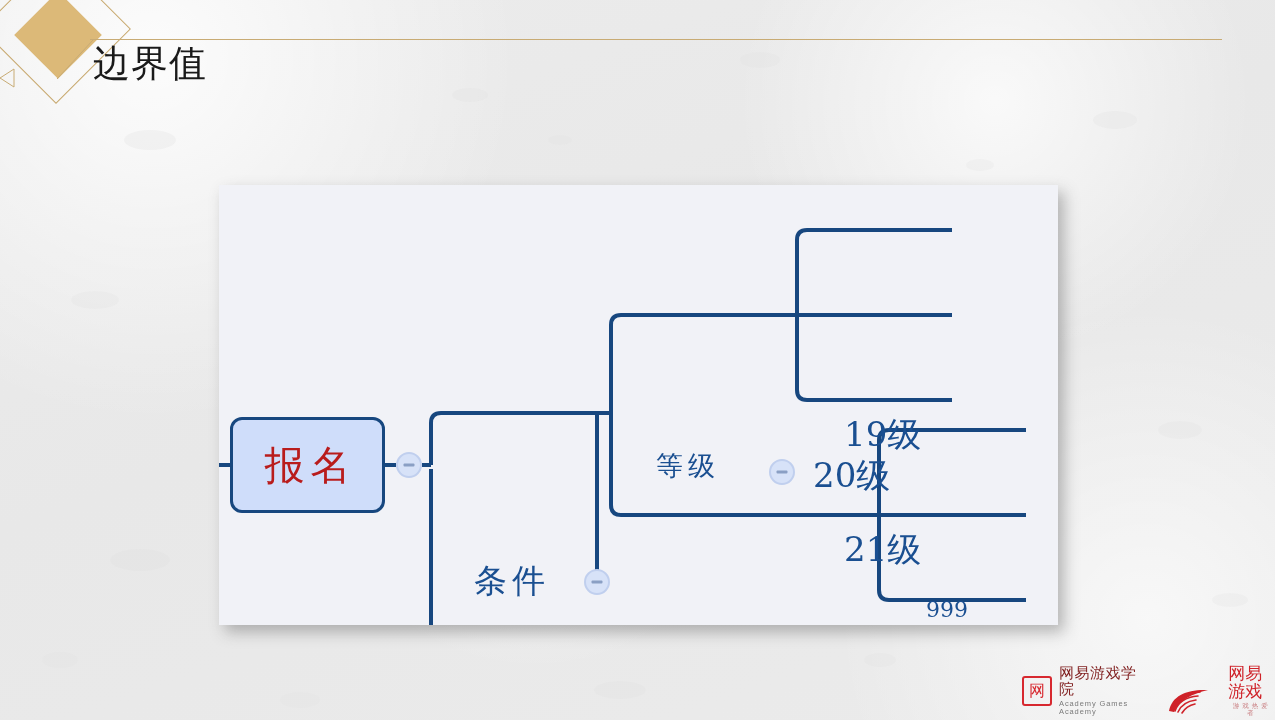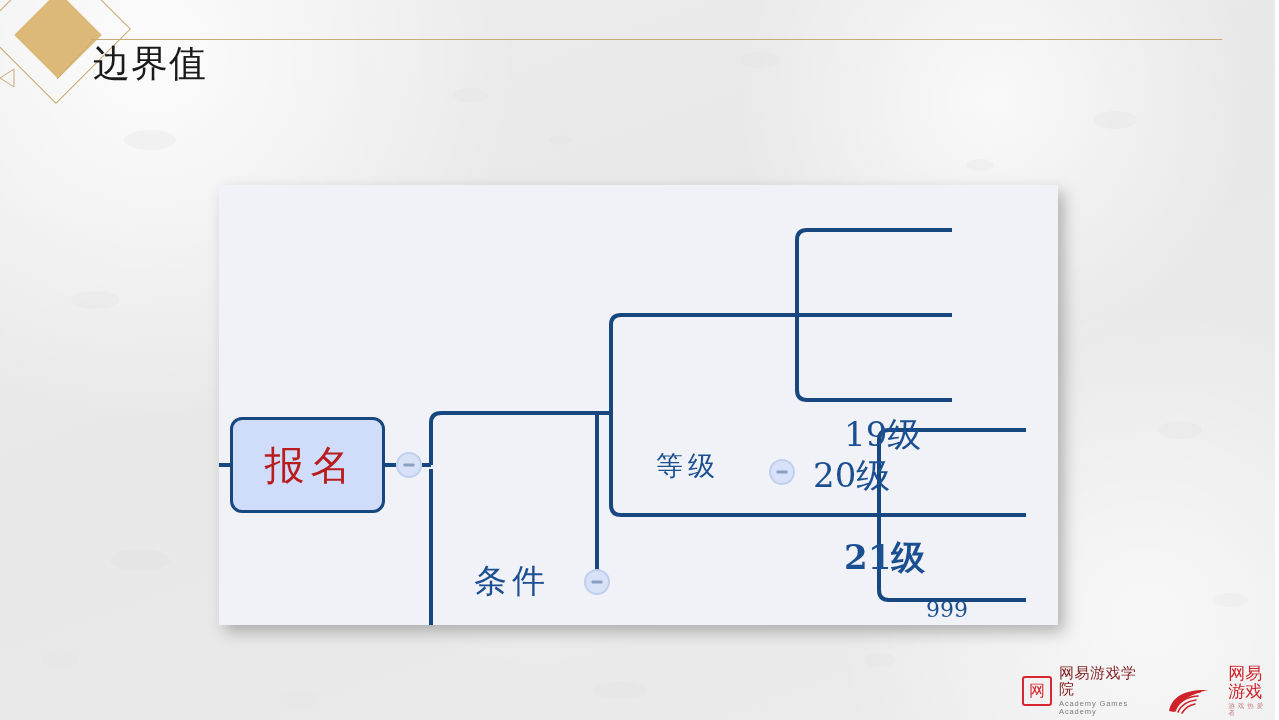--- a/index.html
+++ b/index.html
@@ -108,21 +108,21 @@
     font-size: 40px;
     letter-spacing: 6px;
     text-indent: 6px;
     color: #b91c1c;
     font-family: "DejaVu Serif", "Liberation Serif", serif;
   }
   .lbl-tiaojian   { left: 255px; top: 374px; font-size: 33px; letter-spacing: 5px; }
   .lbl-dengji     { left: 437px; top: 263px; font-size: 27px; letter-spacing: 5px; }
   .lbl-19         { left: 625px; top: 182px; font-size: 34px; margin-top: 45px; }
   .lbl-20         { left: 594px; top: 268px; font-size: 34px; }
-  .lbl-21         { left: 625px; top: 350px; font-size: 34px; font-weight: bold; }
+  .lbl-21         { left: 625px; top: 342px; font-size: 34px; }
   .lbl-999        { left: 707px; top: 412px; font-size: 22px; }
 
   
   .collapse {
     position: absolute;
     width: 26px; height: 26px;
     border-radius: 50%;
     background: #d7e2f8;
     border: 2px solid #c0cfee;
     box-sizing: border-box;
@@ -190,21 +190,21 @@
     font-size: 17px;
     color: #cf2229;
     letter-spacing: 0px;
     font-family: "DejaVu Sans", "Liberation Sans", sans-serif;
   }
   .games-sub {
     font-size: 6.5px;
     color: #c97f82;
     letter-spacing: 3px;
     margin-top: 2px;
-    text-align: left;
+    text-align: center;
     font-family: "DejaVu Sans", "Liberation Sans", sans-serif;
   }
 </style>
 </head>
 <body>
 
 <div id="slide">
 
   <div class="bg-base"></div>
 

